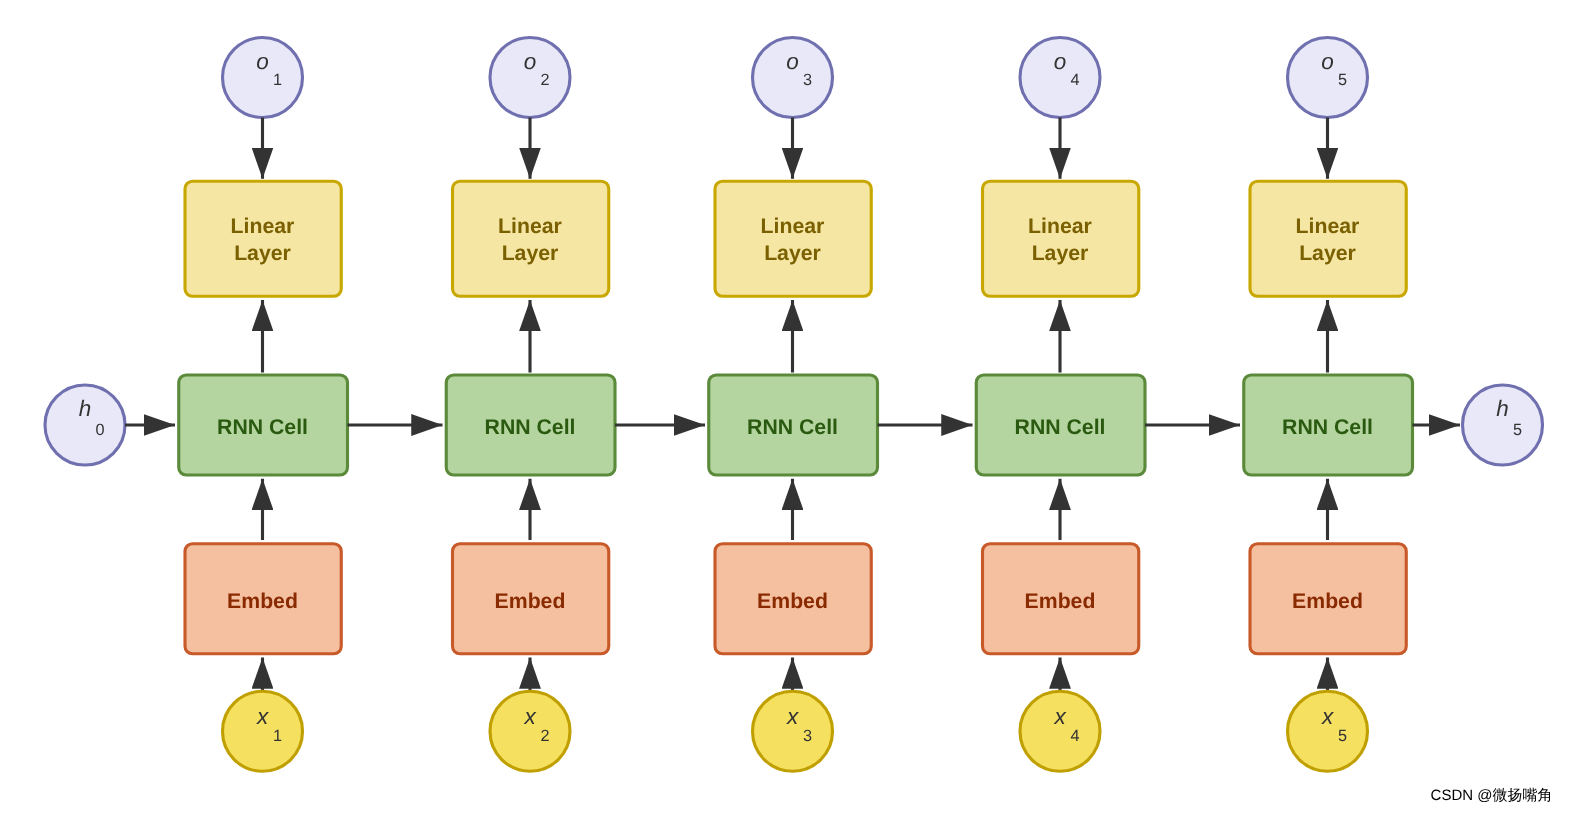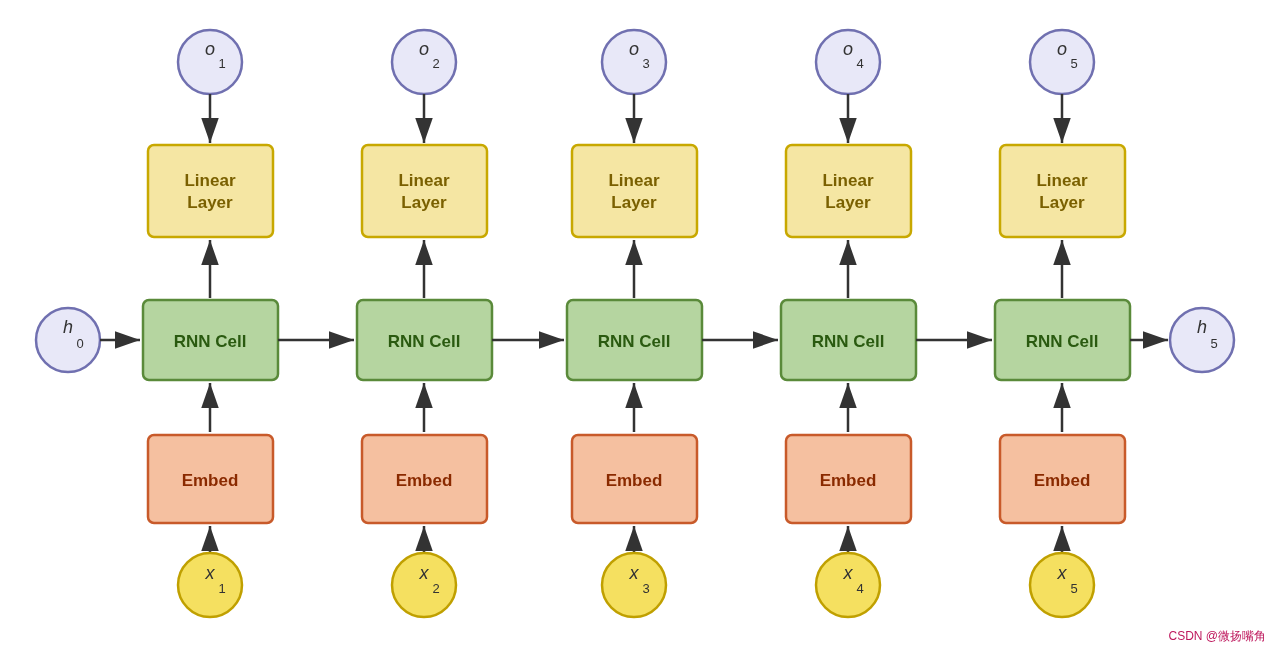--- a/index.html
+++ b/index.html
@@ -18,23 +18,23 @@
       background: #fff;
     }
     svg.diagram-svg {
       position: absolute;
       top: 0; left: 0;
       width: 100%; height: 100%;
     }
     .watermark {
       position: absolute;
       bottom: 8px;
-      right: 2px;
+      right: 26px;
       font-size: 12px;
-      color: #be185d;
+      color: #000000;
     }
   </style>
 </head>
 <body>
 
 <div class="diagram-container">
   <svg class="diagram-svg" viewBox="0 0 1268 653" xmlns="http://www.w3.org/2000/svg">
     <defs>
       <marker id="arrowhead" markerWidth="10" markerHeight="7" refX="10" refY="3.5" orient="auto">
         <polygon points="0 0, 10 3.5, 0 7" fill="#333333"></polygon>

